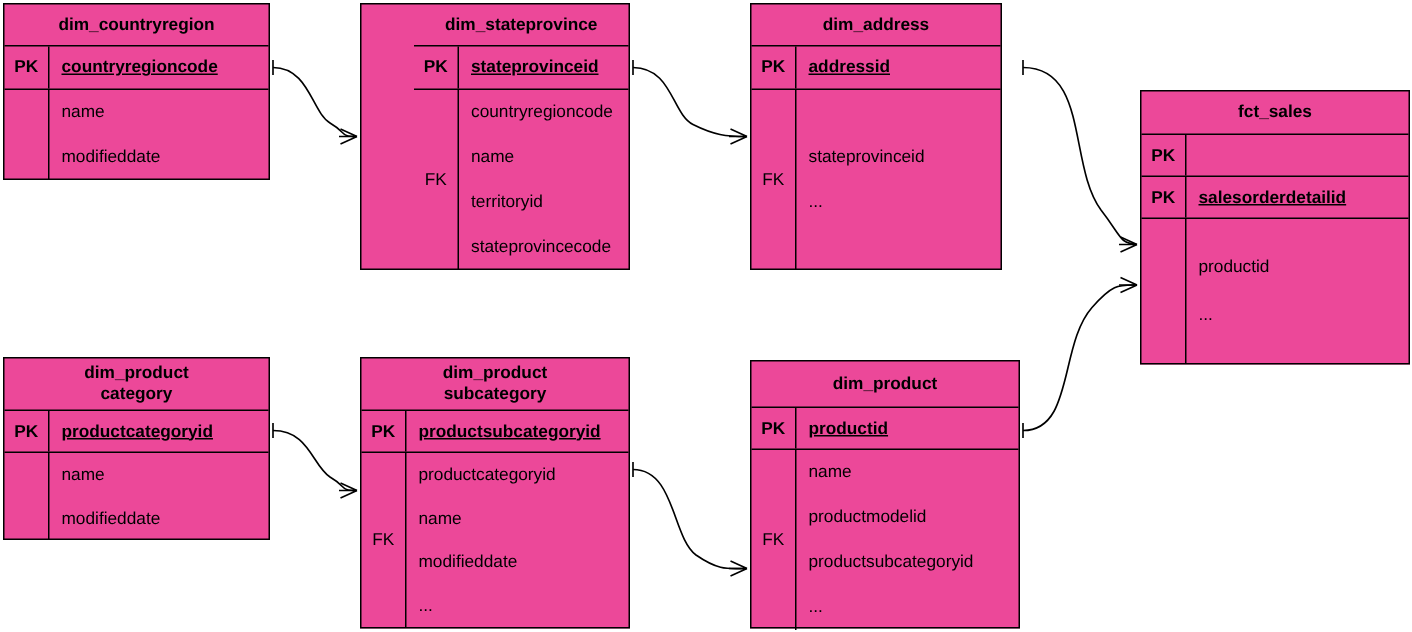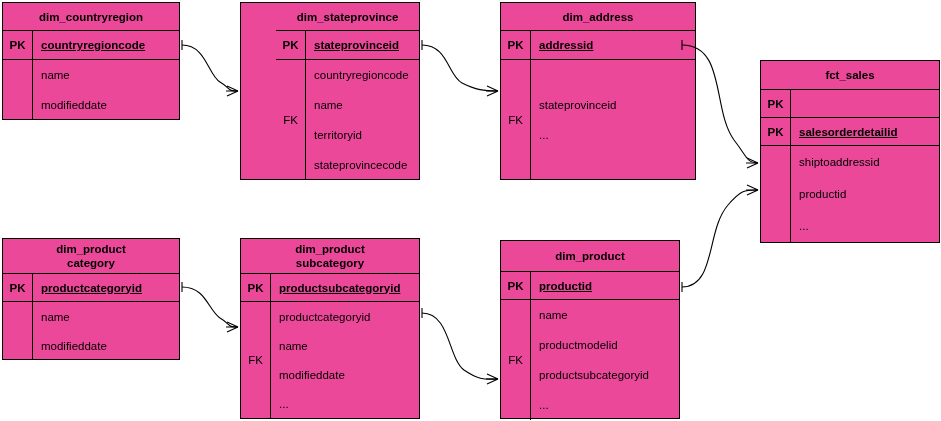--- a/index.html
+++ b/index.html
@@ -169,21 +169,21 @@
       <div class="ent-section" style="height: 120px;">
         <div class="keycol plainfk">FK</div>
         <div class="fieldcol">
           <div class="field " style="height: 30px;">countryregioncode</div>
           <div class="field " style="height: 30px;">name</div>
           <div class="field " style="height: 30px;">territoryid</div>
           <div class="field " style="height: 30px;">stateprovincecode</div>
         </div>
       </div>
     </div>
-    <div class="entity" style="left: 500px; top: 2px; width: 196px; height: 178px;">
+    <div class="entity" style="left: 500px; top: 2px; width: 168px; height: 178px;">
       <div class="ent-header" style="height: 28px;">dim_address</div>
       <div class="ent-section divided" style="height: 29px;">
         <div class="keycol">PK</div>
         <div class="fieldcol">
           <div class="field pk" style="height: 29px;">addressid</div>
         </div>
       </div>
       <div class="ent-section" style="height: 120px;">
         <div class="keycol plainfk">FK</div>
         <div class="fieldcol">
@@ -199,21 +199,20 @@
       </div>
       <div class="ent-section divided" style="height: 28px;">
         <div class="keycol">PK</div>
         <div class="fieldcol">
           <div class="field pk" style="height: 28px;">salesorderdetailid</div>
         </div>
       </div>
       <div class="ent-section" style="height: 96px;">
         <div class="keycol plainfk"></div>
         <div class="fieldcol">
-          <div class="field " style="height: 32px;">shiptoaddressid</div>
           <div class="field " style="height: 32px;">productid</div>
           <div class="field " style="height: 32px;">...</div>
         </div>
       </div>
     </div>
     <div class="entity" style="left: 2px; top: 238px; width: 178px; height: 122px;">
       <div class="ent-header" style="height: 35px;">dim_product
 category</div>
       <div class="ent-section divided" style="height: 28px;">
         <div class="keycol">PK</div>

